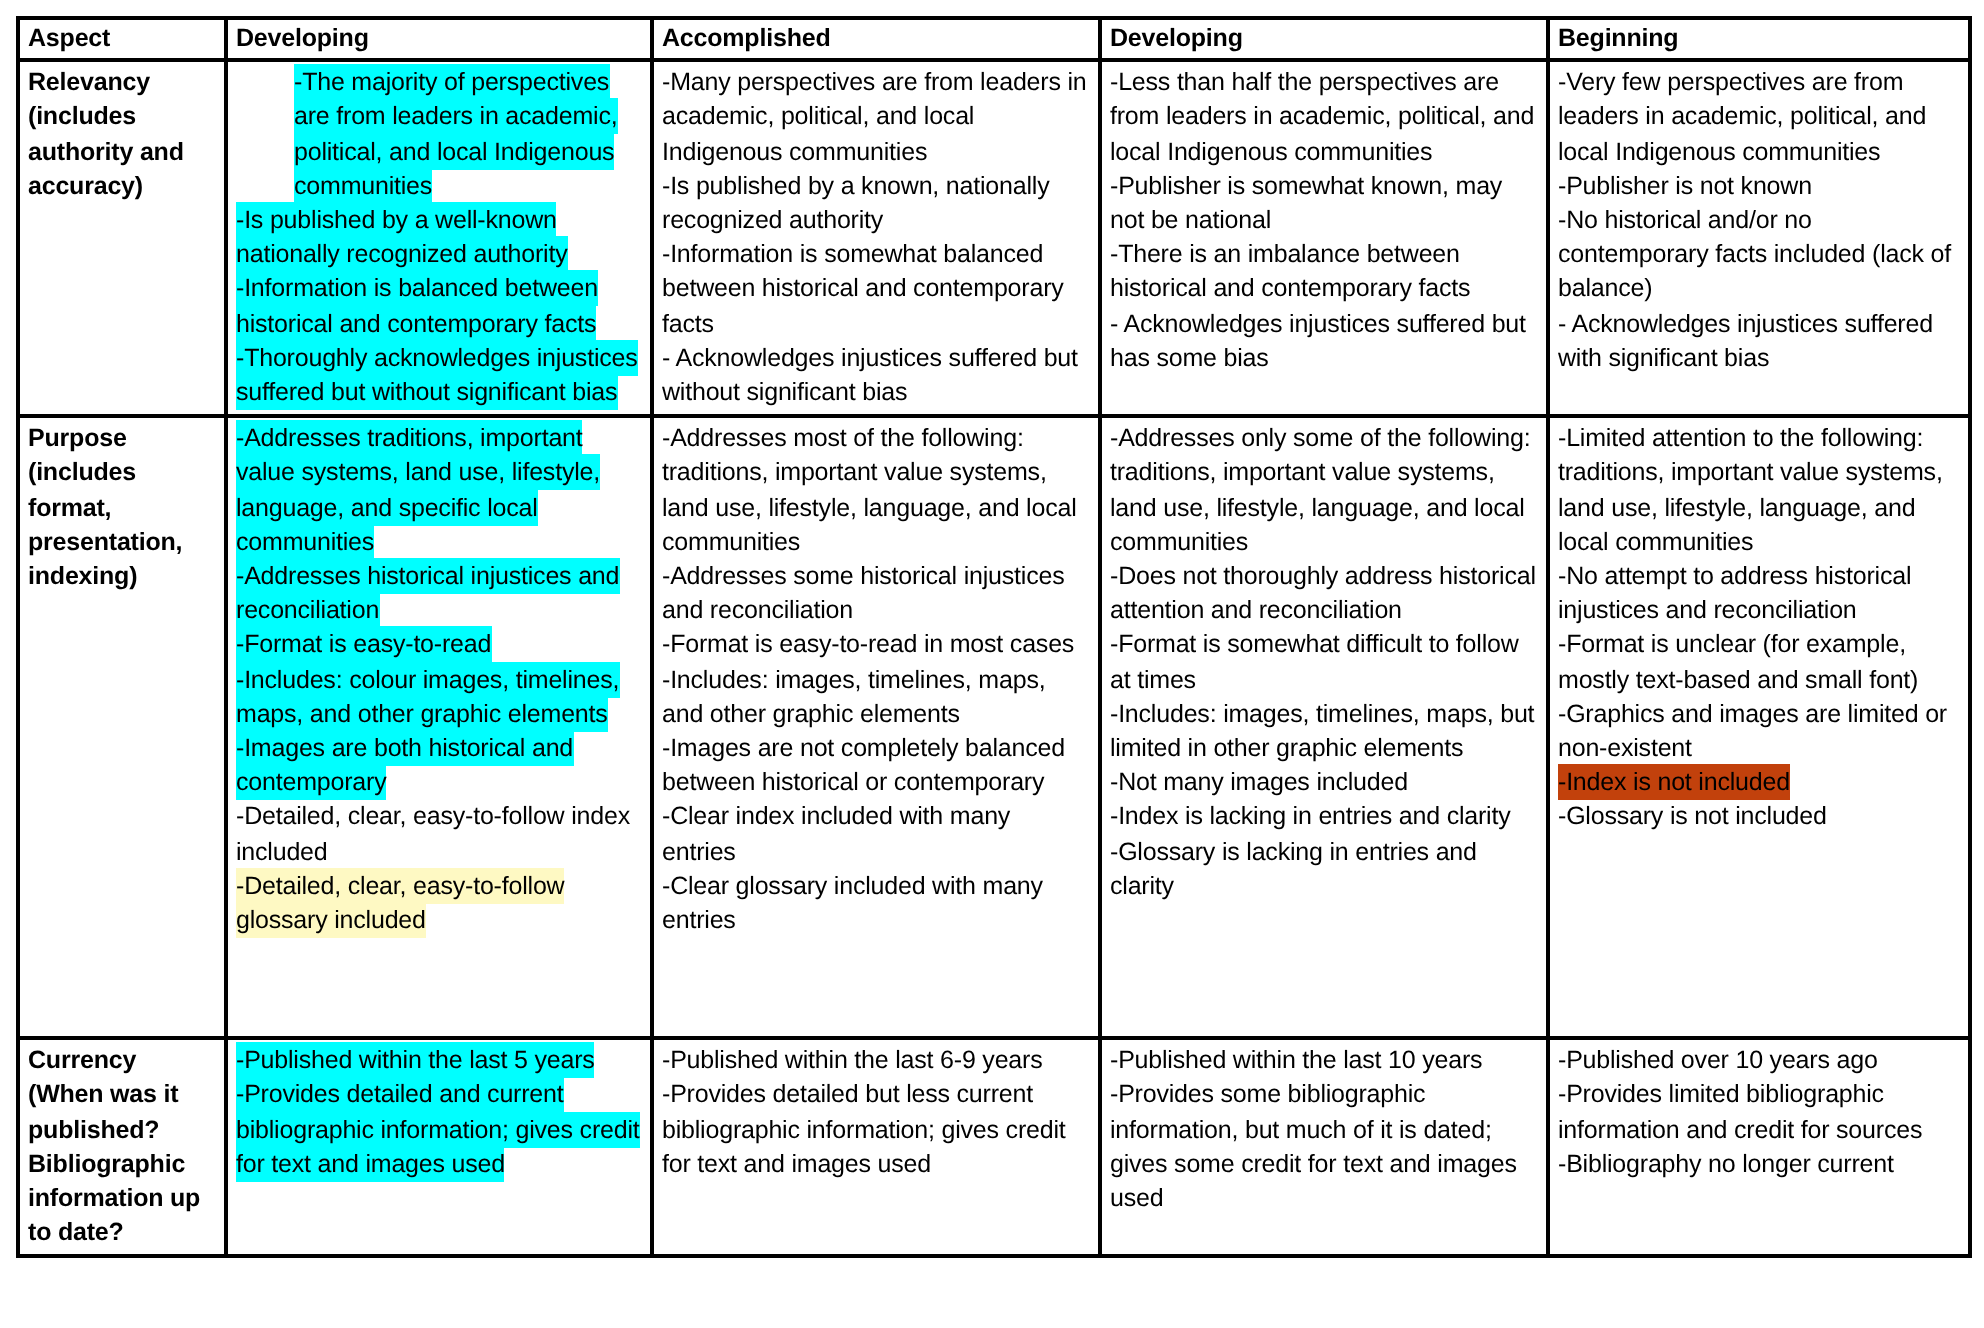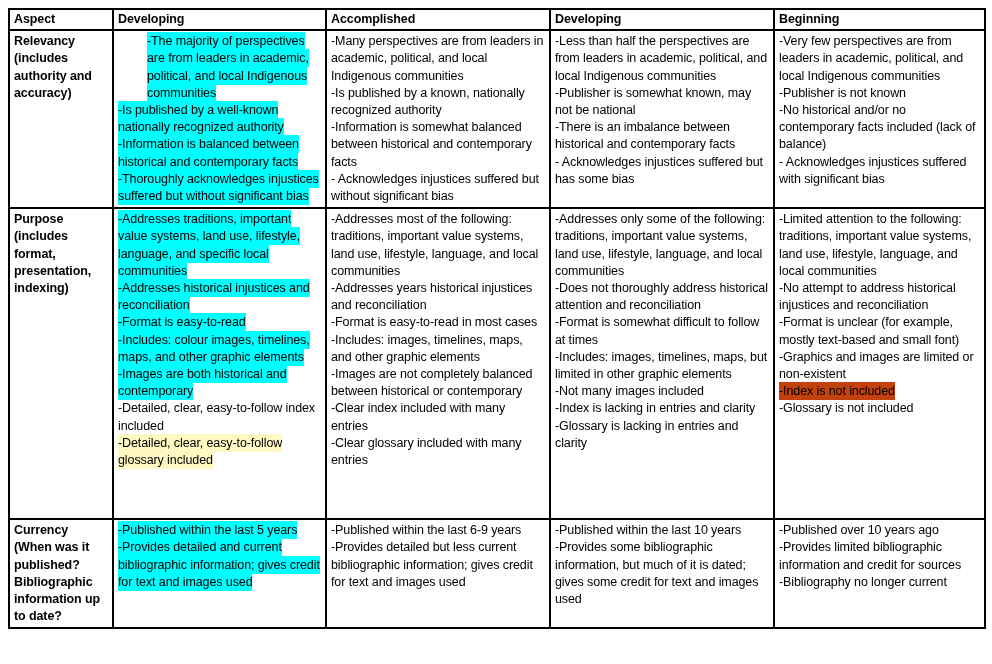--- a/index.html
+++ b/index.html
@@ -112,21 +112,21 @@
           <div class="item"><span class="txt hl" style="background: rgb(0, 255, 255);">-Addresses traditions, important value systems, land use, lifestyle, language, and specific local communities</span></div>
           <div class="item"><span class="txt hl" style="background: rgb(0, 255, 255);">-Addresses historical injustices and reconciliation</span></div>
           <div class="item"><span class="txt hl" style="background: rgb(0, 255, 255);">-Format is easy-to-read</span></div>
           <div class="item"><span class="txt hl" style="background: rgb(0, 255, 255);">-Includes: colour images, timelines, maps, and other graphic elements</span></div>
           <div class="item"><span class="txt hl" style="background: rgb(0, 255, 255);">-Images are both historical and contemporary</span></div>
           <div class="item"><span class="txt">-Detailed, clear, easy-to-follow index included</span></div>
           <div class="item"><span class="txt hl" style="background: #fef9c3;">-Detailed, clear, easy-to-follow glossary included</span></div>
         </td>
         <td>
           <div class="item"><span class="txt">-Addresses most of the following: traditions, important value systems, land use, lifestyle, language, and local communities</span></div>
-          <div class="item"><span class="txt">-Addresses years historical injustices and reconciliation</span></div>
+          <div class="item"><span class="txt">-Addresses some historical injustices and reconciliation</span></div>
           <div class="item"><span class="txt">-Format is easy-to-read in most cases</span></div>
           <div class="item"><span class="txt">-Includes: images, timelines, maps, and other graphic elements</span></div>
           <div class="item"><span class="txt">-Images are not completely balanced between historical or contemporary</span></div>
           <div class="item"><span class="txt">-Clear index included with many entries</span></div>
           <div class="item"><span class="txt">-Clear glossary included with many entries</span></div>
         </td>
         <td>
           <div class="item"><span class="txt">-Addresses only some of the following: traditions, important value systems, land use, lifestyle, language, and local communities</span></div>
           <div class="item"><span class="txt">-Does not thoroughly address historical attention and reconciliation</span></div>
           <div class="item"><span class="txt">-Format is somewhat difficult to follow at times</span></div>

